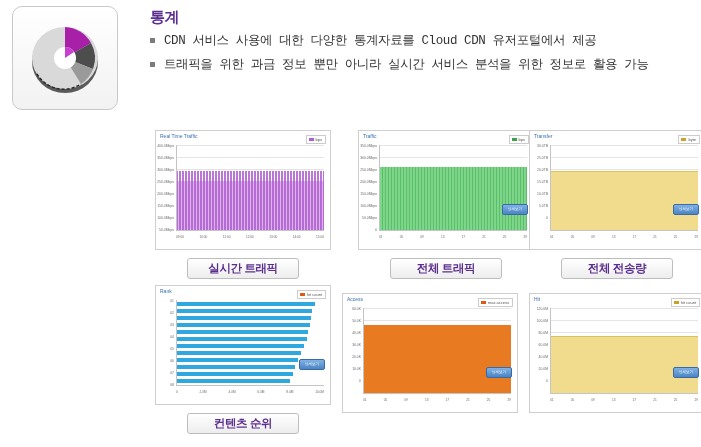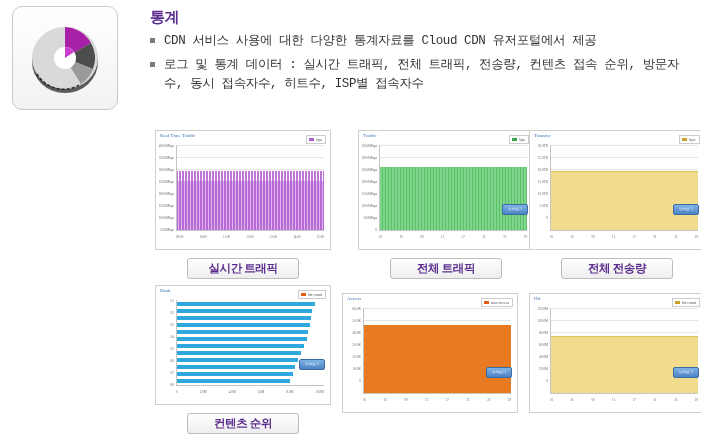--- a/index.html
+++ b/index.html
@@ -82,21 +82,20 @@
   .grid {
     position: absolute;
     left: 0;
     top: 122px;
     width: 701px;
     height: 325px;
   }
   .cell {
     position: absolute;
     width: 176px;
-    font-family: Liberation Serif, serif;
   }
   .shot {
     width: 176px;
     height: 120px;
     border: 1px solid #cfcfcf;
     background: #ffffff;
     box-sizing: border-box;
     position: relative;
     overflow: hidden;
   }
@@ -246,21 +245,21 @@
 
   <div class="title">통계</div>
 
   <div class="bullets">
     <div class="bullet">
       <span class="marker"></span>
       <span>CDN 서비스 사용에 대한 다양한 통계자료를 Cloud CDN 유저포털에서 제공</span>
     </div>
     <div class="bullet">
       <span class="marker"></span>
-      <span>로그 및 통계 데이터 : 실시간 트래픽, 전체 트래픽, 전송량, 컨텐츠 접속 순위, 방문자수, 동시 접속자수, 히트수, ISP별 접속자수</span>
+      <span>트래픽을 위한 과금 정보 뿐만 아니라 실시간 서비스 분석을 위한 정보로 활용 가능</span>
     </div>
   </div>
 </div>
 
 <div class="grid">
 
   <div class="cell" style="left:155px; top:8px;">
     <div class="shot">
       <div class="shot-title">Real Time Traffic</div>
       <div class="legend">

